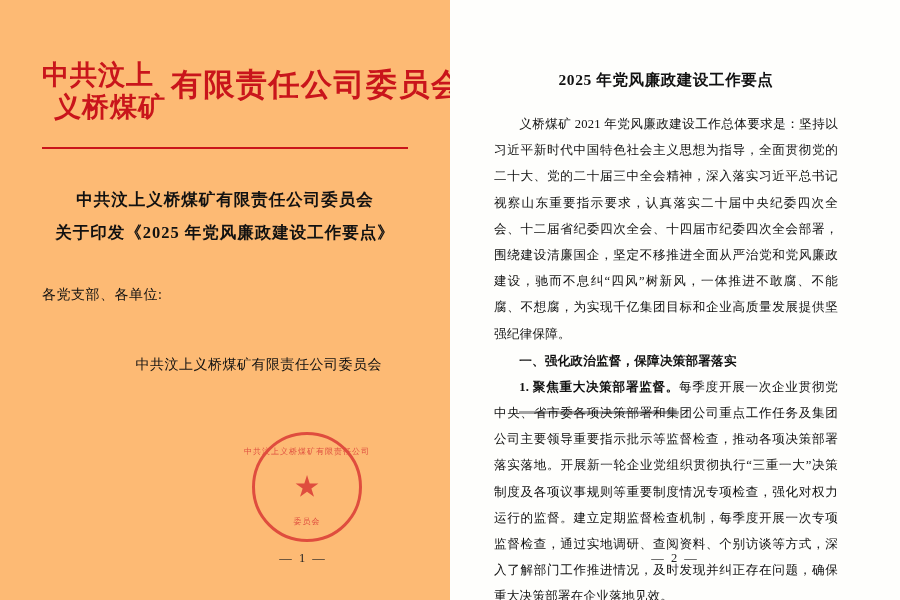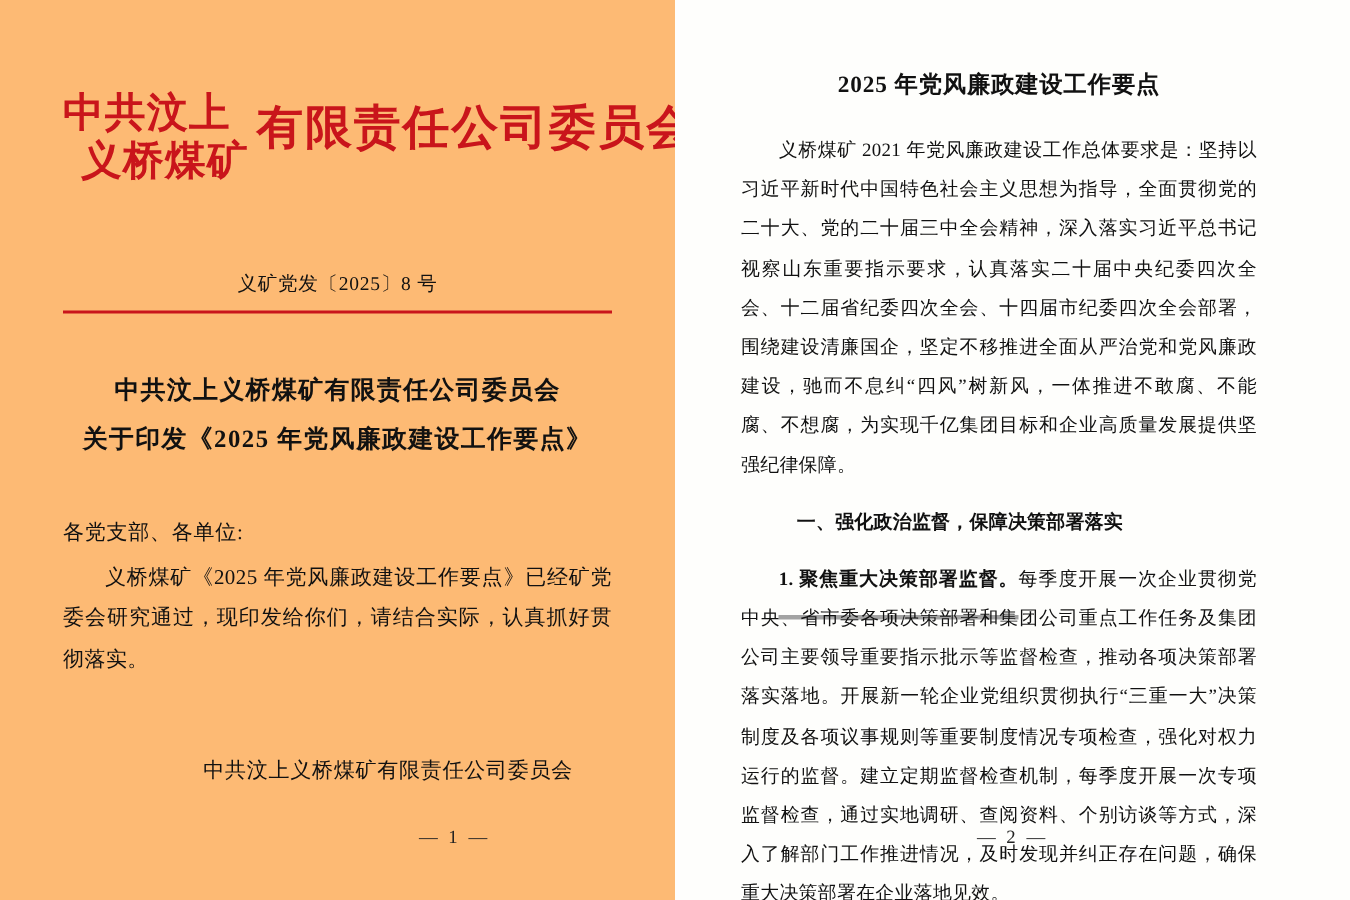--- a/index.html
+++ b/index.html
@@ -189,36 +189,37 @@
     background: #fefefc;
     box-sizing: border-box;
     padding: 46px 62px 20px 44px;
   }
   .r-title {
     text-align: center;
     font-size: 15.5px;
     font-weight: bold;
     letter-spacing: 0.6px;
     margin-bottom: 20px;
+    margin-top: 24px;
   }
   .r-para {
     font-size: 12.6px;
     line-height: 2.08;
     text-align: justify;
     text-indent: 2em;
     letter-spacing: 0.2px;
     margin: 0 0 1px 0;
   }
   .r-head {
     font-size: 12.6px;
     line-height: 2.08;
     text-indent: 2em;
     font-weight: bold;
     letter-spacing: 0.2px;
-    margin: 12px;
+    margin: 0;
   }
   .r-para .lead {
     font-weight: bold;
   }
   .u {
     border-bottom: 3px solid #a3a3a3;
     padding-bottom: 17px;
     margin-top: 10px;
   }
 </style>
@@ -228,35 +229,38 @@
 <div class="page-wrap">
 
   <div class="page-left">
 
     <div class="masthead">
       <div class="mh-block-a">中共汶上</div>
       <div class="mh-block-b">义桥煤矿</div>
       <div class="mh-block-c">有限责任公司委员会文件</div>
     </div>
 
-    <div class="doc-number">义矿党发〔2025〕8 号</div>
     <div class="red-rule"></div>
 
     <div class="title-block">
       <div class="title-line">中共汶上义桥煤矿有限责任公司委员会</div>
       <div class="title-line">关于印发《2025 年党风廉政建设工作要点》</div>
     </div>
 
     <div class="salutation">各党支部、各单位:</div>
-    <div class="body-para">义桥煤矿《2025 年党风廉政建设工作要点》已经矿党委会研究通过，现印发给你们，请结合实际，认真抓好贯彻落实。</div>
 
     <div class="signature">
       <span class="sig-line">中共汶上义桥煤矿有限责任公司委员会</span>
     </div>
 
+    <div class="seal">
+      <div class="seal-text-top">中共汶上义桥煤矿有限责任公司</div>
+      <div class="seal-star">★</div>
+      <div class="seal-text-bottom">委员会</div>
+    </div>
 
     <div class="page-number page-number-left">— 1 —</div>
   </div>
 
   <div class="gutter"></div>
 
   <div class="page-right">
     <div class="r-title">2025 年党风廉政建设工作要点</div>
 
     <p class="r-para">义桥煤矿 2021 年党风廉政建设工作总体要求是：坚持以习近平新时代中国特色社会主义思想为指导，全面贯彻党的二十大、党的二十届三中全会精神，深入落实习近平总书记视察山东重要指示要求，认真落实二十届中央纪委四次全会、十二届省纪委四次全会、十四届市纪委四次全会部署，围绕建设清廉国企，坚定不移推进全面从严治党和党风廉政建设，驰而不息纠“四风”树新风，一体推进不敢腐、不能腐、不想腐，为实现千亿集团目标和企业高质量发展提供坚强纪律保障。</p>

